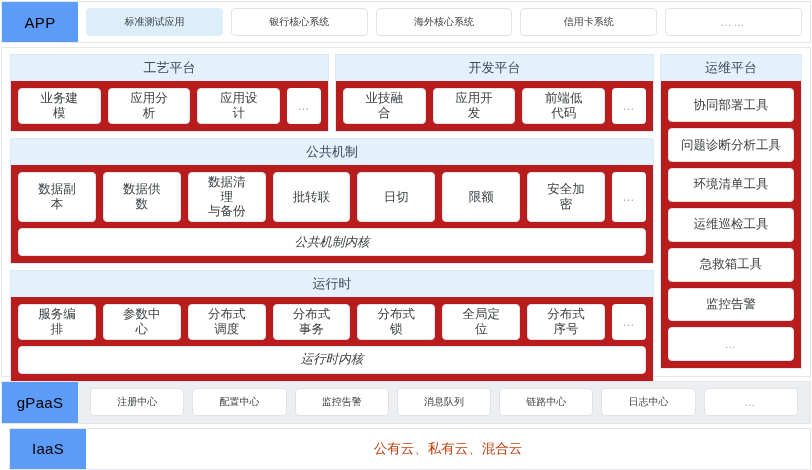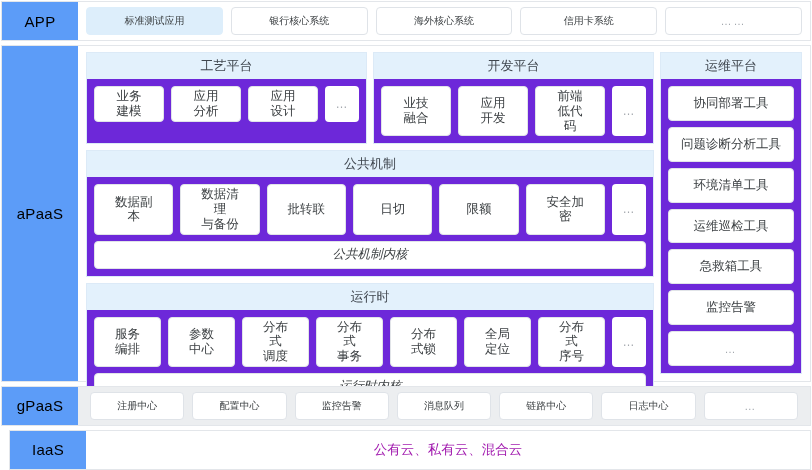--- a/index.html
+++ b/index.html
@@ -75,21 +75,21 @@
   .apaas-right {
     flex: 0 0 142px;
     display: flex;
   }
 
   .toprow { display: flex; gap: 6px; }
   .toprow > .panel { flex: 1 1 0; min-width: 0; }
 
   .panel {
     border: 1px solid #dceaf7;
-    background: #6d28d9;
+    background: #b91c1c;
     display: flex; flex-direction: column;
   }
   .panel-title {
     background: #e3f1fc;
     color: #40474f;
     font-size: 13px;
     height: 26px;
     display: flex; align-items: center; justify-content: center;
     white-space: nowrap;
   }
@@ -164,42 +164,41 @@
     gap: 8px;
     padding: 0 12px;
     background: #eceef0;
     height: 100%;
   }
 
   
   .iaas-row { height: 44px; margin-left: 8px; }
   .iaas-body {
     justify-content: center;
-    color: #a21caf;
+    color: #c2410c;
     font-size: 13.5px;
   }
 </style>
 </head>
 <body>
 
 <div id="diagram">
 
   <div class="row app-row">
     <div class="row-label">APP</div>
     <div class="row-body app-body">
       <div class="chip hl">标准测试应用</div>
       <div class="chip">银行核心系统</div>
       <div class="chip">海外核心系统</div>
       <div class="chip">信用卡系统</div>
       <div class="chip dots">……</div>
     </div>
   </div>
 
   <div class="row apaas-row">
-    <div class="row-label">aPaaS</div>
     <div class="row-body apaas-body">
 
       <div class="apaas-left">
 
         <div class="toprow">
 
           <div class="panel">
             <div class="panel-title">工艺平台</div>
             <div class="panel-inner">
               <div class="tile-row">
@@ -223,20 +222,21 @@
             </div>
           </div>
 
         </div>
 
         <div class="panel">
           <div class="panel-title">公共机制</div>
           <div class="panel-inner">
             <div class="tile-row">
               <div class="tile">数据副本</div>
+              <div class="tile">数据供数</div>
               <div class="tile">数据清理
 与备份</div>
               <div class="tile">批转联</div>
               <div class="tile">日切</div>
               <div class="tile">限额</div>
               <div class="tile">安全加密</div>
               <div class="tile ell">…</div>
             </div>
             <div class="barwide">公共机制内核</div>
           </div>

